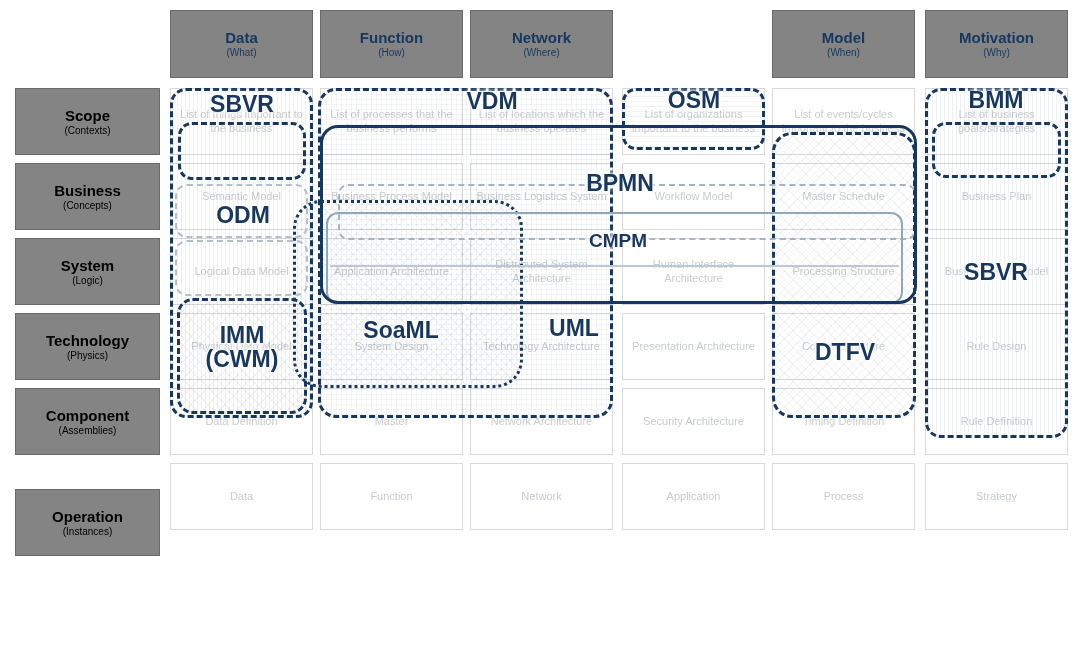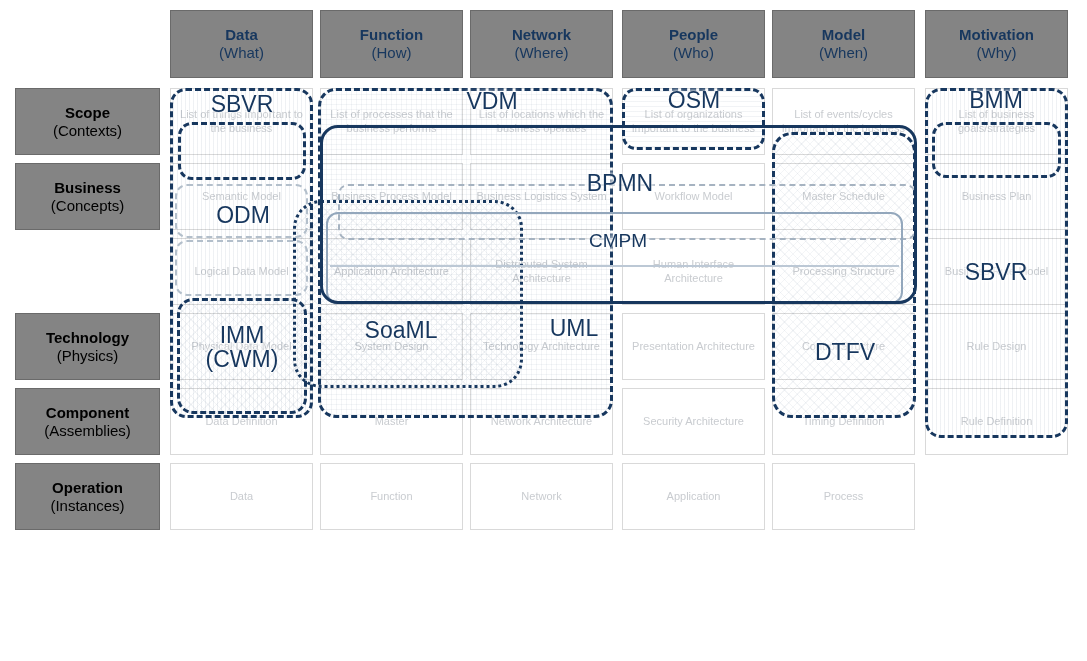--- a/index.html
+++ b/index.html
@@ -7,26 +7,26 @@
   #stage{position:relative;width:1087px;height:661px;background:#fff;overflow:hidden;}
 
   
   .colhead{position:absolute;top:10px;height:68px;width:143px;background:#848484;
     border:1px solid #6a6a6a;box-sizing:border-box;display:flex;flex-direction:column;
     align-items:center;justify-content:center;color:#17375e;text-align:center;}
   .rowhead{position:absolute;left:15px;width:145px;height:67px;background:#848484;
     border:1px solid #6a6a6a;box-sizing:border-box;display:flex;flex-direction:column;
     align-items:center;justify-content:center;color:#000000;text-align:center;}
   .hd-main{font-weight:bold;font-size:15px;line-height:1.2;}
-  .hd-sub{font-size:15px;line-height:1.2;}
+  .hd-sub{font-size:10px;line-height:1.2;}
 
   
   .c0{left:170px}.c1{left:320px}.c2{left:470px}.c3{left:622px}.c4{left:772px}.c5{left:925px}
   .r0{top:88px}.r1{top:163px}.r2{top:238px}.r3{top:313px}.r4{top:388px}.r5{top:463px}
-  .hr0{top:88px}.hr1{top:163px}.hr2{top:238px}.hr3{top:313px}.hr4{top:388px}.hr5{top:463px}
+  .hr0{top:88px}.hr1{top:163px}.hr2{top:238px}.hr3{top:313px}.hr4{top:388px}.hr5{top:489px}
 
   .cell{position:absolute;width:143px;height:67px;background:#fff;border:1px solid #d9d9d9;
     box-sizing:border-box;display:flex;align-items:center;justify-content:center;
     text-align:center;padding:3px;}
   .faint{color:#c9ccd0;font-size:11px;line-height:1.25;}
 
   
   .ov{position:absolute;box-sizing:border-box;}
   .nd{border:3px dashed #17375e;}
   .ld{border:2px dashed #b3bfcb;}
@@ -51,21 +51,21 @@
   .box-mot-outer{left:925px;top:88px;width:143px;height:350px;border-radius:16px;}
   .box-bmm-sub{left:932px;top:122px;width:129px;height:56px;border-radius:14px;}
   .box-dtfv{left:772px;top:132px;width:144px;height:286px;border-radius:20px;}
   .box-soaml{left:293px;top:200px;width:230px;height:188px;border-radius:28px;border:3px dotted #17375e;}
   .box-graydash{left:338px;top:184px;width:578px;height:56px;border-radius:10px;}
   .box-solid-light{left:326px;top:212px;width:577px;height:92px;border-radius:12px;border:2px solid #93a7bc;}
   .light-divider{left:330px;top:265px;width:569px;height:0;border-top:2px solid #bcc8d5;}
   .box-solid-a{left:320px;top:125px;width:597px;height:179px;border-radius:18px;border:3px solid #17375e;}
 
   
-  .ovlabel{position:absolute;transform:translate(-50%,-50%);color:#17375e;font-weight:normal;
+  .ovlabel{position:absolute;transform:translate(-50%,-50%);color:#17375e;font-weight:bold;
     font-size:23px;white-space:nowrap;text-align:center;line-height:1.05;
     text-shadow:0 0 3px #fff,0 0 5px #fff,0 0 8px #fff;}
   .ovlabel.small{font-size:19px;}
 
   
   .footer-bar{position:absolute;left:2px;top:621px;width:188px;height:38px;background:#1d3a5f;
     display:flex;align-items:center;gap:9px;padding-left:16px;box-sizing:border-box;}
   .logo-text{color:#fff;font-weight:bold;font-size:19px;letter-spacing:2px;}
 </style>
 </head>
@@ -78,41 +78,41 @@
     <span class="hd-sub">(What)</span>
   </div>
   <div class="colhead c1">
     <span class="hd-main">Function</span>
     <span class="hd-sub">(How)</span>
   </div>
   <div class="colhead c2">
     <span class="hd-main">Network</span>
     <span class="hd-sub">(Where)</span>
   </div>
-  <div class="colhead c3">
-    <span class="hd-main">People</span>
-    <span class="hd-sub">(Who)</span>
-  </div>
   <div class="colhead c4">
     <span class="hd-main">Model</span>
     <span class="hd-sub">(When)</span>
   </div>
   <div class="colhead c5">
     <span class="hd-main">Motivation</span>
     <span class="hd-sub">(Why)</span>
   </div>
 
   <div class="rowhead hr0">
     <span class="hd-main">Scope</span>
     <span class="hd-sub">(Contexts)</span>
   </div>
   <div class="rowhead hr1">
     <span class="hd-main">Business</span>
     <span class="hd-sub">(Concepts)</span>
   </div>
+  <div class="rowhead hr2">
+    <span class="hd-main">System</span>
+    <span class="hd-sub">(Logic)</span>
+  </div>
   <div class="rowhead hr3">
     <span class="hd-main">Technology</span>
     <span class="hd-sub">(Physics)</span>
   </div>
   <div class="rowhead hr4">
     <span class="hd-main">Component</span>
     <span class="hd-sub">(Assemblies)</span>
   </div>
   <div class="rowhead hr5">
     <span class="hd-main">Operation</span>
@@ -221,20 +221,23 @@
       <span class="faint">Function</span>
     </div>
   <div class="cell c2 r5">
       <span class="faint">Network</span>
     </div>
   <div class="cell c3 r5">
       <span class="faint">Application</span>
     </div>
   <div class="cell c4 r5">
       <span class="faint">Process</span>
+    </div>
+  <div class="cell c5 r5">
+      <span class="faint">Strategy</span>
     </div>
 
   <div class="ov nd fill-vlines box-data-outer"></div>
   <div class="ov nd fill-grid box-vdm"></div>
   <div class="ov nd fill-hdash box-osm"></div>
   <div class="ov nd fill-vlines box-mot-outer"></div>
   <div class="ov nd fill-zig box-dtfv"></div>
   <div class="ov fill-zig box-soaml"></div>
   <div class="ov nd fill-zig box-imm"></div>
   <div class="ov ld box-data-light1"></div>

